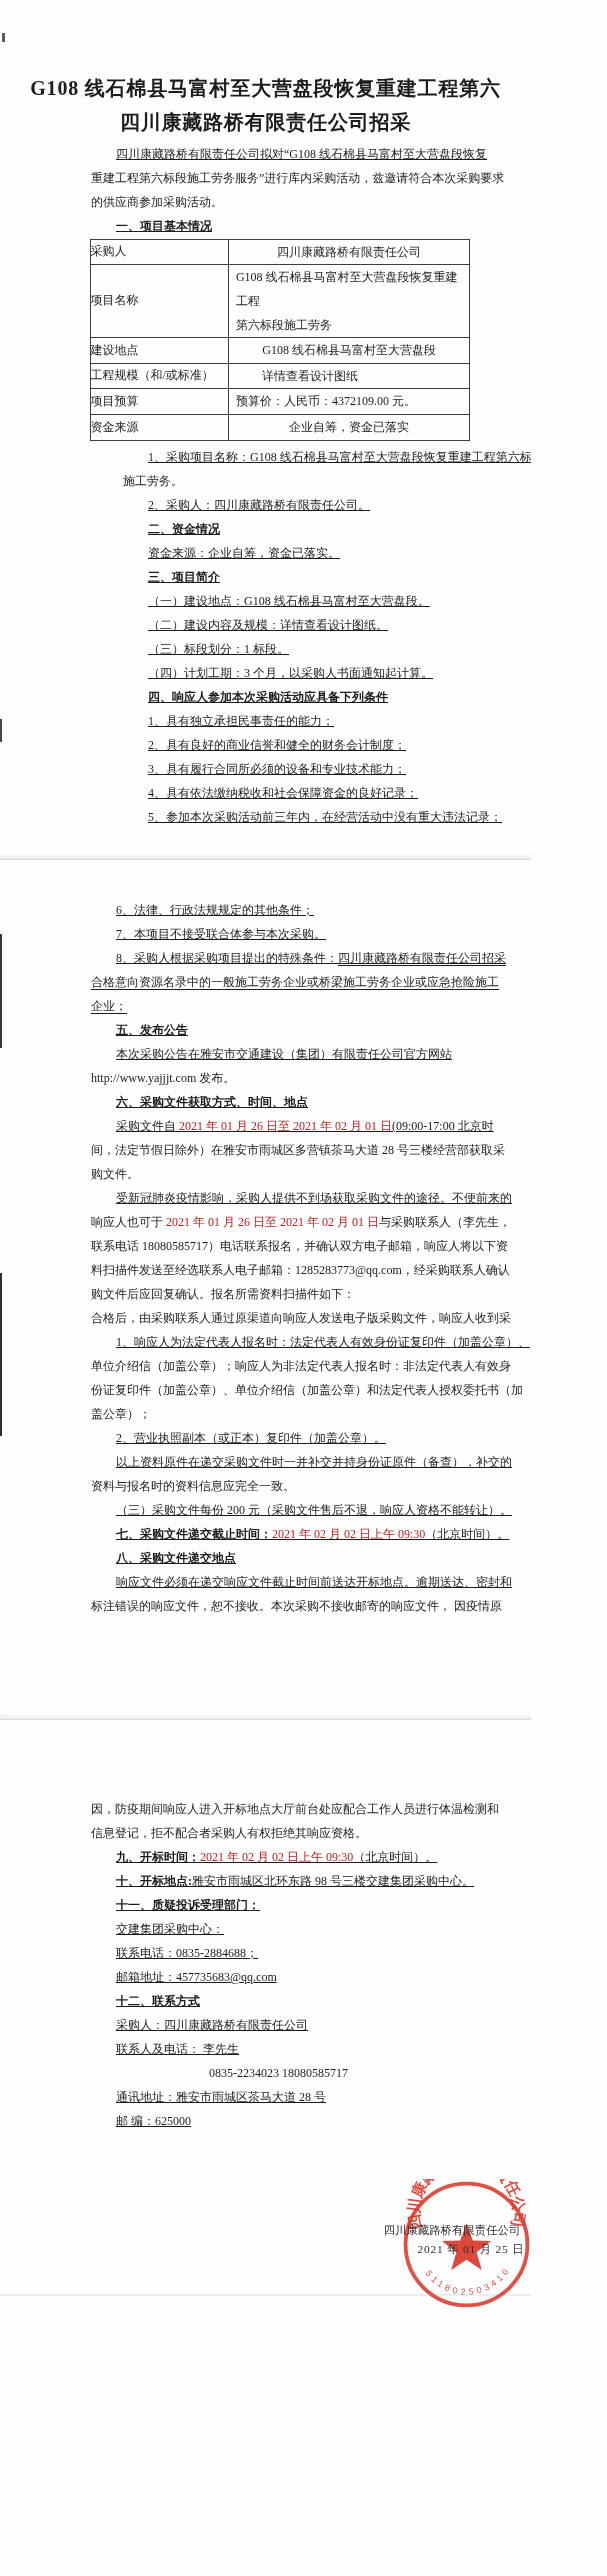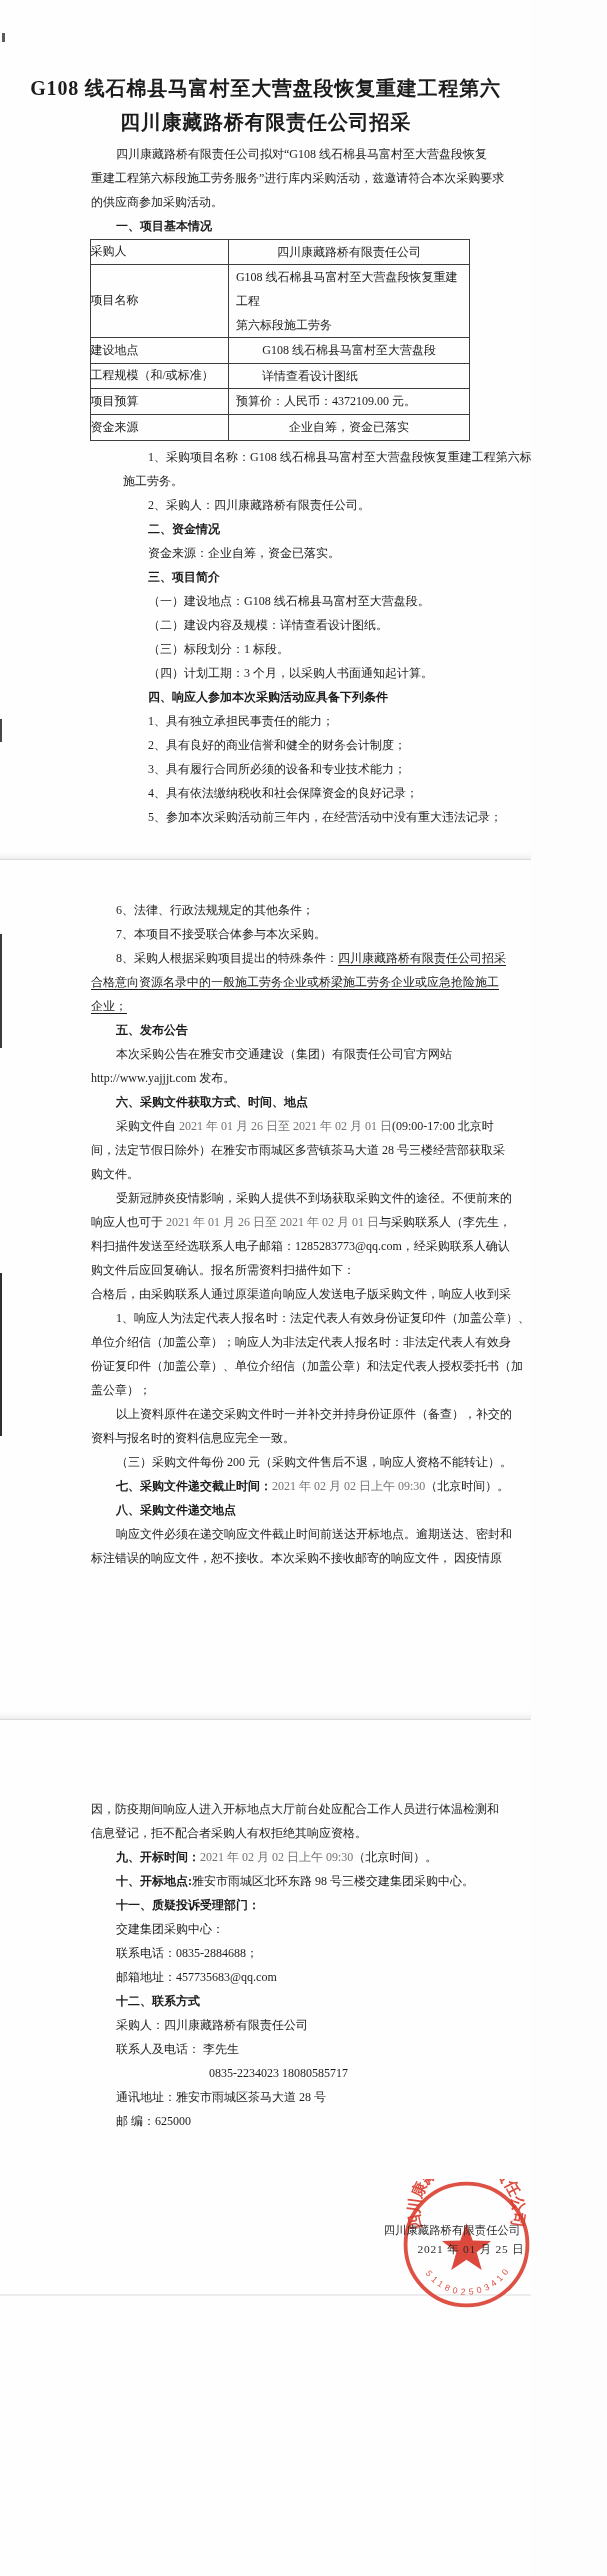--- a/index.html
+++ b/index.html
@@ -4,23 +4,23 @@
 <style>
   html,body{margin:0;padding:0;background:#ffffff;}
   body{width:607px;font-family:"Liberation Serif","DejaVu Serif",serif;color:#1c1c1c;}
   #doc{position:relative;width:607px;height:2576px;overflow:hidden;background:#fdfdfd;}
   .page{position:relative;width:531px;overflow:hidden;background:#fefefe;}
   #page1,#page2{height:859px;border-bottom:0.8px solid #dcdcdc;box-shadow:inset 0 -6.8px 9px -6.8px rgba(0,0,0,0.13);}
   #page3{height:857px;}
   .content{margin-left:91px;margin-right:61px;}
   .title{ text-align:center;font-weight:bold;font-size:20px;line-height:34px;letter-spacing:0.8px;}
   .line{height:24px;line-height:24px;font-size:12px;white-space:nowrap;}
-  .ind{padding-left:25px;}
+  .ind{padding-left:25px;text-decoration:underline;}
   .b{font-weight:bold;}
-  .g{color:#737373;}
+  .g{color:#b91c1c;}
   .u{text-decoration:underline;text-underline-offset:3px;}
   table.info{border-collapse:collapse;margin-left:-1.5px;margin-top:0.8px;table-layout:fixed;}
   table.info td{border:1.1px solid #3d3d3d;font-size:12px;padding:0;vertical-align:middle;}
   td.lab{width:174px;padding-left:29px;}
   td.val{width:265px;}
   td.val.center{text-align:center;}
   td.val.left{padding-left:6.8px;}
   td.val.leftindent{padding-left:33px;}
   .vline{line-height:24px;}
   .artifact{position:absolute;background:#3a3a3a;}
@@ -118,27 +118,29 @@
           <div class="line"><span class="u">企业；</span></div>
           <div class="line ind"><span class="b">五、发布公告</span></div>
           <div class="line ind"><span>本次采购公告在雅安市交通建设（集团）有限责任公司官方网站</span></div>
           <div class="line"><span>http://www.yajjjt.com 发布。</span></div>
           <div class="line ind"><span class="b">六、采购文件获取方式、时间、地点</span></div>
           <div class="line ind"><span>采购文件自 </span><span class="g">2021 年 01 月 26 日至 2021 年 02 月 01 日</span><span>(09:00-17:00 北京时</span></div>
           <div class="line"><span>间，法定节假日除外）在雅安市雨城区多营镇茶马大道 28 号三楼经营部获取采</span></div>
           <div class="line"><span>购文件。</span></div>
           <div class="line ind"><span>受新冠肺炎疫情影响，采购人提供不到场获取采购文件的途径。不便前来的</span></div>
           <div class="line"><span>响应人也可于 </span><span class="g">2021 年 01 月 26 日至 2021 年 02 月 01 日</span><span>与采购联系人（李先生，</span></div>
+          <div class="line"><span>联系电话 18080585717）电话联系报名，并确认双方电子邮箱，响应人将以下资</span></div>
           <div class="line"><span>料扫描件发送至经选联系人电子邮箱：1285283773@qq.com，经采购联系人确认</span></div>
           <div class="line"><span>购文件后应回复确认。报名所需资料扫描件如下：</span></div>
           <div class="line"><span>合格后，由采购联系人通过原渠道向响应人发送电子版采购文件，响应人收到采</span></div>
           <div class="line ind"><span>1、响应人为法定代表人报名时：法定代表人有效身份证复印件（加盖公章）、</span></div>
           <div class="line"><span>单位介绍信（加盖公章）；响应人为非法定代表人报名时：非法定代表人有效身</span></div>
           <div class="line"><span>份证复印件（加盖公章）、单位介绍信（加盖公章）和法定代表人授权委托书（加</span></div>
           <div class="line"><span>盖公章）；</span></div>
+          <div class="line ind"><span>2、营业执照副本（或正本）复印件（加盖公章）。</span></div>
           <div class="line ind"><span>以上资料原件在递交采购文件时一并补交并持身份证原件（备查），补交的</span></div>
           <div class="line"><span>资料与报名时的资料信息应完全一致。</span></div>
           <div class="line ind"><span>（三）采购文件每份 200 元（采购文件售后不退，响应人资格不能转让）。</span></div>
           <div class="line ind"><span class="b">七、采购文件递交截止时间：</span><span class="g">2021 年 02 月 02 日上午 09:30</span><span>（北京时间）。</span></div>
           <div class="line ind"><span class="b">八、采购文件递交地点</span></div>
           <div class="line ind"><span>响应文件必须在递交响应文件截止时间前送达开标地点。逾期送达、密封和</span></div>
           <div class="line"><span>标注错误的响应文件，恕不接收。本次采购不接收邮寄的响应文件， 因疫情原</span></div>
         </div>
     </div>
     <div class="artifact" style="left:0;top:74px;width:1.5px;height:114px;"></div>

